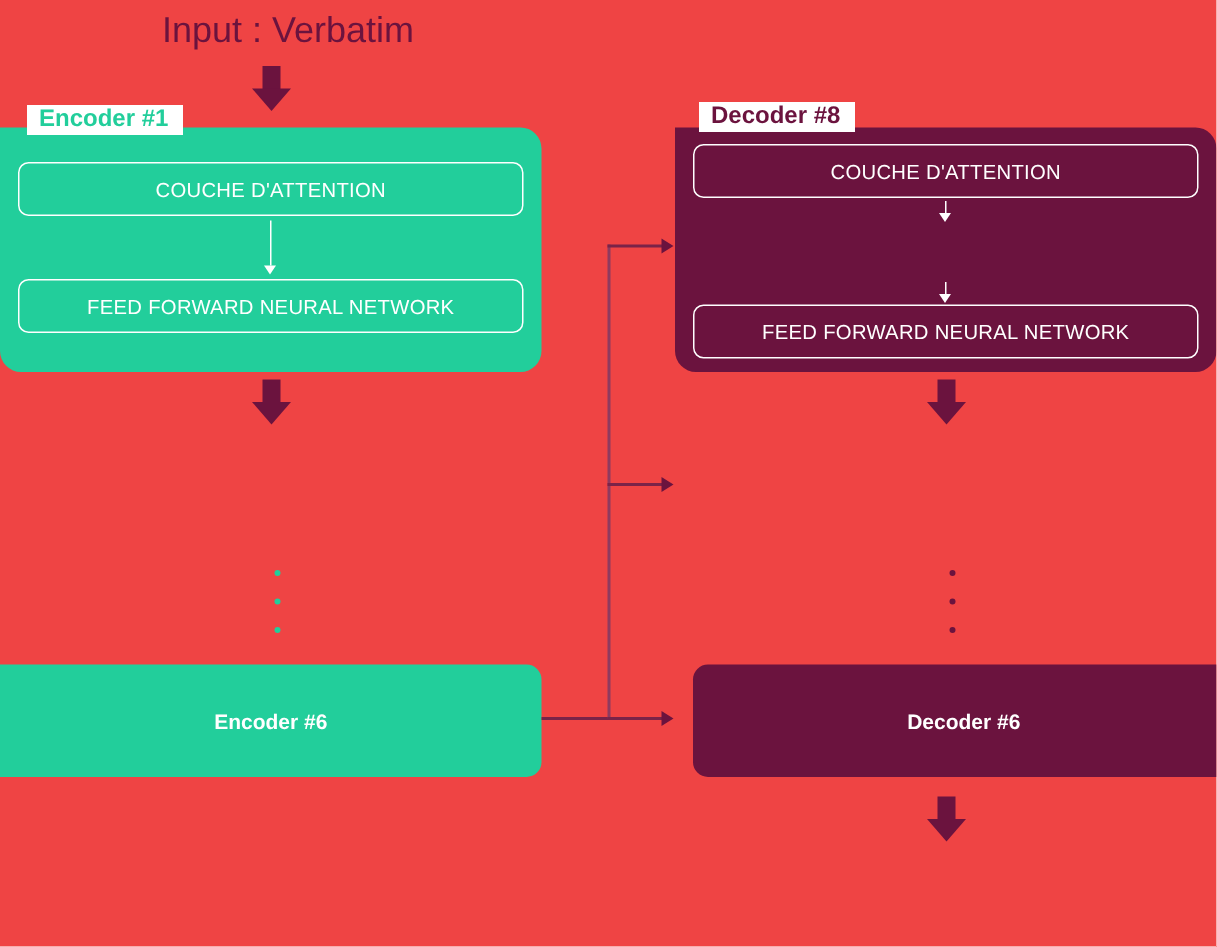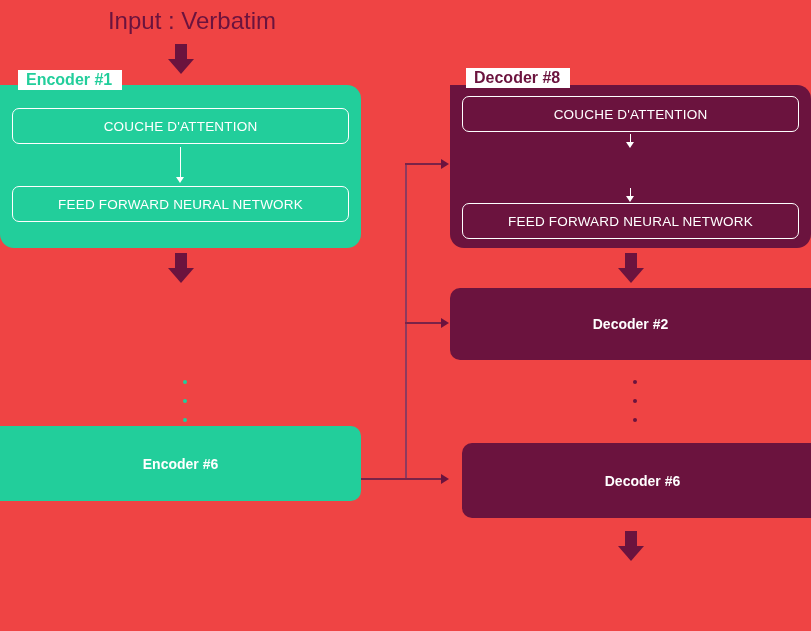--- a/index.html
+++ b/index.html
@@ -184,21 +184,21 @@
   <div class="block-arrow" style="left:168px; top:253px;">
     <div class="stem"></div>
       <div class="head"></div>
   </div>
 
 
   <div class="dot enc" style="left:183px; top:380px;"></div>
   <div class="dot enc" style="left:183px; top:399px;"></div>
   <div class="dot enc" style="left:183px; top:418px;"></div>
 
-  <div class="solid-block enc" style="left:0px; top:426px; width:361px; height:75px; border-radius:0 10px 10px 0;">Encoder #6</div>
+  <div class="solid-block enc" style="left:0px; top:443px; width:361px; height:75px; border-radius:0 10px 10px 0;">Encoder #6</div>
 
   <div class="conn-h" style="left:361px; top:478px; width:45px;"></div>
 
   <div class="conn-v" style="left:405px; top:163px; height:316px;"></div>
 
   <div class="conn-h" style="left:405px; top:163px; width:38px;"></div>
   <div class="conn-tip" style="left:441px; top:159px;"></div>
 
   <div class="conn-h" style="left:405px; top:322px; width:38px;"></div>
   <div class="conn-tip" style="left:441px; top:318px;"></div>
@@ -222,21 +222,20 @@
       <div class="tip"></div>
   </div>
 
   <div class="sublayer" style="left:462px; top:203px; width:337px; height:36px;">FEED FORWARD NEURAL NETWORK</div>
 
   <div class="block-arrow" style="left:618px; top:253px;">
     <div class="stem"></div>
       <div class="head"></div>
   </div>
 
-  <div class="solid-block dec" style="left:450px; top:288px; width:361px; height:72px; border-radius:10px 0 0 10px;">Decoder #2</div>
 
   <div class="dot dec" style="left:633px; top:380px;"></div>
   <div class="dot dec" style="left:633px; top:399px;"></div>
   <div class="dot dec" style="left:633px; top:418px;"></div>
 
   <div class="solid-block dec" style="left:462px; top:443px; width:361px; height:75px; border-radius:10px 0 0 10px;">Decoder #6</div>
 
   <div class="block-arrow" style="left:618px; top:531px;">
     <div class="stem"></div>
       <div class="head"></div>

